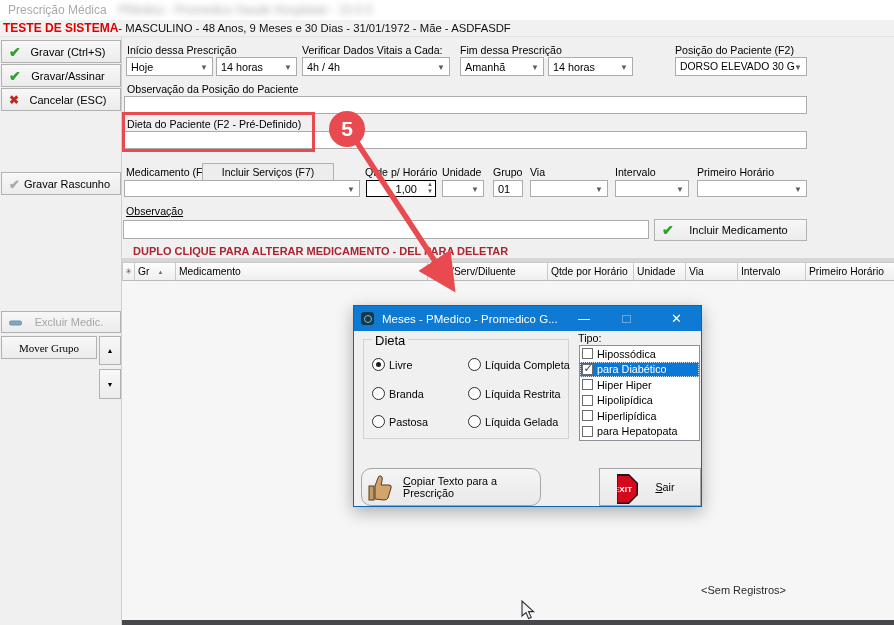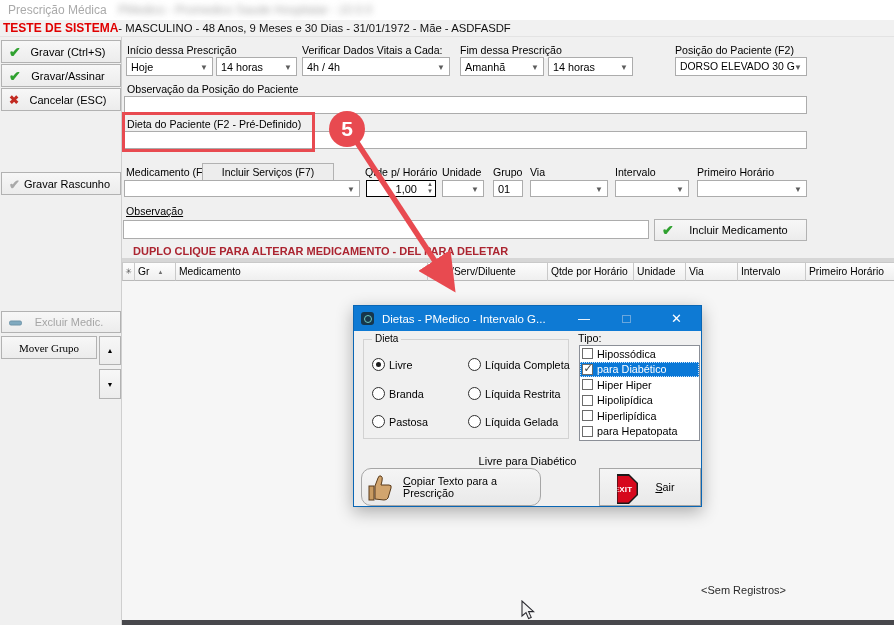--- a/index.html
+++ b/index.html
@@ -60,21 +60,21 @@
   .dlg-ico { width:13px; height:13px; border-radius:3px; background:#16364b; margin-left:7px; position:relative; flex:none; }
   .dlg-ico::after { content:""; position:absolute; inset:2.5px; border:1.6px solid #6cc8bd; border-radius:50%; }
   .dlg-title { color:#fff; font-size:11.5px; margin-left:8px; white-space:nowrap; }
   .dlg-btn { position:absolute; top:0; height:25px; display:flex; align-items:center; justify-content:center; color:#fff; }
   .dlg-min { left:210px; width:40px; font-size:12px; }
   .dlg-max { left:252px; width:40px; }
   .dlg-max .sq { width:9px; height:8px; border:1px solid #6aa7dd; }
   .dlg-close { left:298px; width:49px; font-size:13px; }
 
   .groupbox { position:absolute; left:9px; top:33px; width:206px; height:100px; border:1px solid #d2d2d2; }
-  .group-cap { position:absolute; left:8px; top:-7px; background:#f0f0f0; padding:0 3px; font-size:10px; }
+  .group-cap { position:absolute; left:8px; top:-7px; background:#f0f0f0; padding:0 3px; font-size:13px; }
   .radio-row { position:absolute; display:flex; align-items:center; gap:4px; font-size:10.8px; white-space:nowrap; }
   .radio { width:13px; height:13px; border:1px solid #2f2f2f; border-radius:50%; background:#fff; position:relative; flex:none; }
   .radio.on::after { content:""; position:absolute; left:3px; top:3px; width:5px; height:5px; border-radius:50%; background:#1e1e1e; }
 
   .tipo-lbl { position:absolute; left:224px; top:26px; font-size:10.8px; }
   .listbox { position:absolute; left:225px; top:39px; width:121px; height:96px; background:#fff; border:1px solid #8b8f97; overflow:hidden; }
   .litem { height:15.5px; display:flex; align-items:center; gap:4px; font-size:10.8px; padding-left:2px; white-space:nowrap; }
   .cb { width:11px; height:11px; border:1px solid #6b6b6b; background:#fff; position:relative; flex:none; }
   .cb.on::after { content:"✓"; position:absolute; left:0.5px; top:-2.5px; font-size:11px; color:#3a3a3a; }
   .litem.sel { background:#0a78d7; color:#fff; outline:1px dotted #cfe4f7; outline-offset:-1px;align-items:center; }
@@ -272,21 +272,21 @@
         <span>Primeiro Horário</span>
       </div>
   </div>
   <div class="grid-body"></div>
   <span class="empty-msg">&lt;Sem Registros&gt;</span>
   <div class="bottom-bar"></div>
 
   <div class="dialog">
     <div class="dlg-titlebar">
       <span class="dlg-ico"></span>
-      <span class="dlg-title">Dietas - PMedico - Intervalo G...</span>
+      <span class="dlg-title">Meses - PMedico - Promedico G...</span>
     </div>
     <div class="dlg-btn dlg-min">
         <span>—</span>
       </div>
     <div class="dlg-btn dlg-max">
         <span class="sq"></span>
       </div>
     <div class="dlg-btn dlg-close">
         <span>✕</span>
       </div>
@@ -340,21 +340,20 @@
       <div class="litem">
         <span class="cb"></span>
           <span>Hiperlipídica</span>
       </div>
       <div class="litem">
         <span class="cb"></span>
           <span>para Hepatopata</span>
       </div>
     </div>
 
-    <div class="dlg-result">Livre para Diabético</div>
 
     <div class="dlg-button dlg-copy">
       <svg width="26" height="28" viewBox="0 0 26 28">
         <path d="M8 12 L11 4 Q12 1 14 2 Q16 3 15 7 L14 11 L22 11 Q25 11 24 14 L21 24 Q20 26 17 26 L8 25 Z" fill="#d2a56e" stroke="#5a3b1a" stroke-width="1"></path>
         <rect x="2" y="12" width="5" height="14" fill="#c89b62" stroke="#5a3b1a" stroke-width="1"></rect>
       </svg>
       <span><span class="u">C</span><span>opiar Texto para a Prescrição</span></span>
     </div>
     <div class="dlg-button dlg-exit">
       <span class="octo-o">

